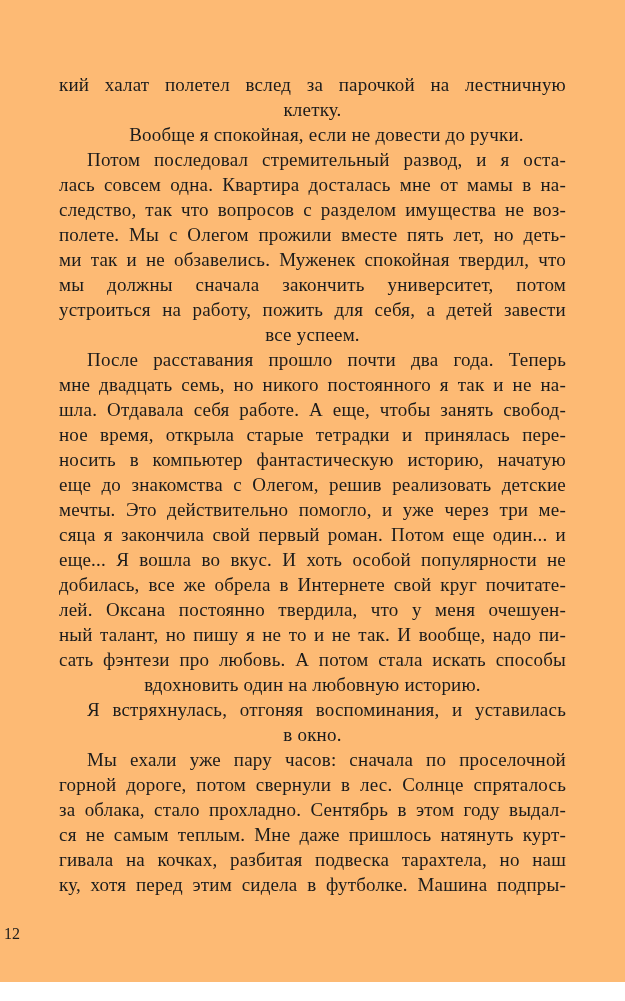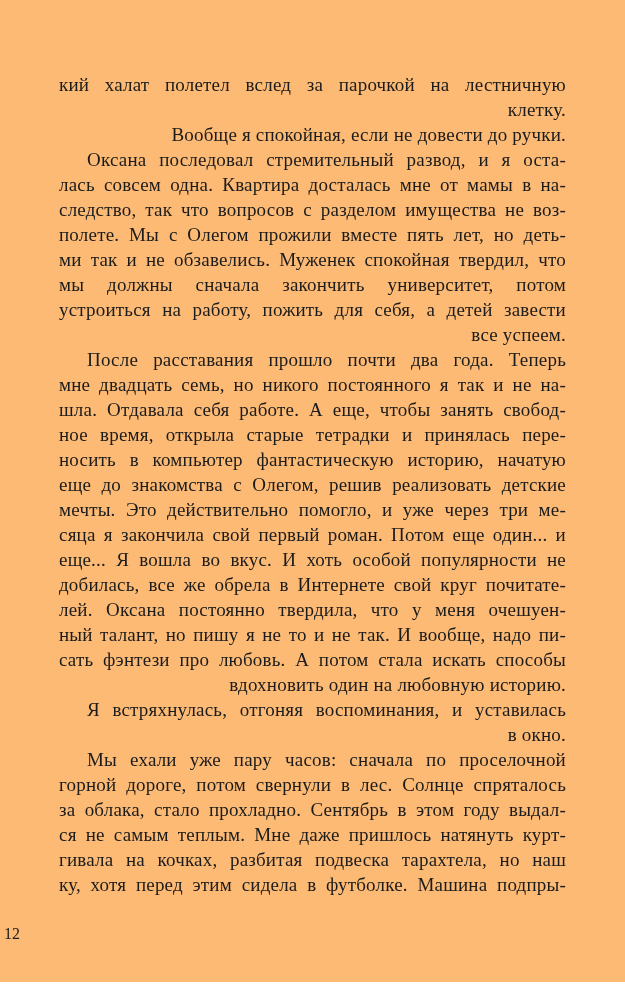--- a/index.html
+++ b/index.html
@@ -19,21 +19,21 @@
   .text-block {
     position: absolute;
     left: 59px;
     top: 72px;
     width: 507px;
     font-size: 19px;
     line-height: 25px;
     letter-spacing: 0.2px;
   }
   .line {
-    text-align: right;
+    text-align: center;
     white-space: normal;
   }
   .line.justify {
     text-align: justify;
     text-align-last: justify;
   }
   .line.indent {
     text-indent: 28px;
   }
   .page-number {
@@ -47,21 +47,21 @@
   }
 </style>
 </head>
 <body>
 
 <div class="book-page">
   <div class="text-block">
       <div class="line justify">кий халат полетел вслед за парочкой на лестничную</div>
       <div class="line">клетку.</div>
       <div class="line indent">Вообще я спокойная, если не довести до ручки.</div>
-      <div class="line indent justify">Оксана последовал стремительный развод, и я оста-</div>
+      <div class="line indent justify">Потом последовал стремительный развод, и я оста-</div>
       <div class="line justify">лась совсем одна. Квартира досталась мне от мамы в на-</div>
       <div class="line justify">следство, так что вопросов с разделом имущества не воз-</div>
       <div class="line justify">полете. Мы с Олегом прожили вместе пять лет, но деть-</div>
       <div class="line justify">ми так и не обзавелись. Муженек спокойная твердил, что</div>
       <div class="line justify">мы должны сначала закончить университет, потом</div>
       <div class="line justify">устроиться на работу, пожить для себя, а детей завести</div>
       <div class="line">все успеем.</div>
       <div class="line indent justify">После расставания прошло почти два года. Теперь</div>
       <div class="line justify">мне двадцать семь, но никого постоянного я так и не на-</div>
       <div class="line justify">шла. Отдавала себя работе. А еще, чтобы занять свобод-</div>

